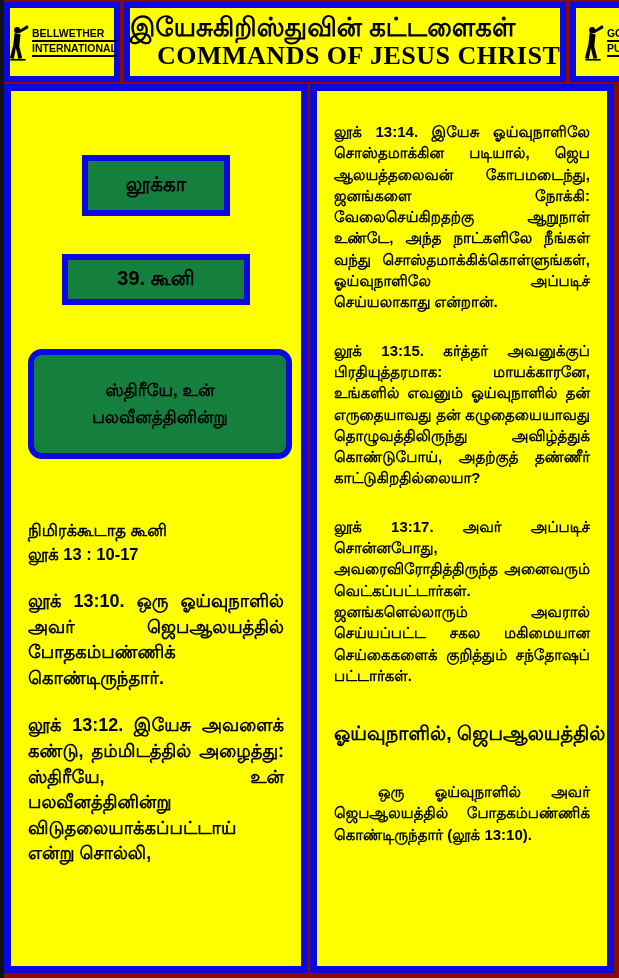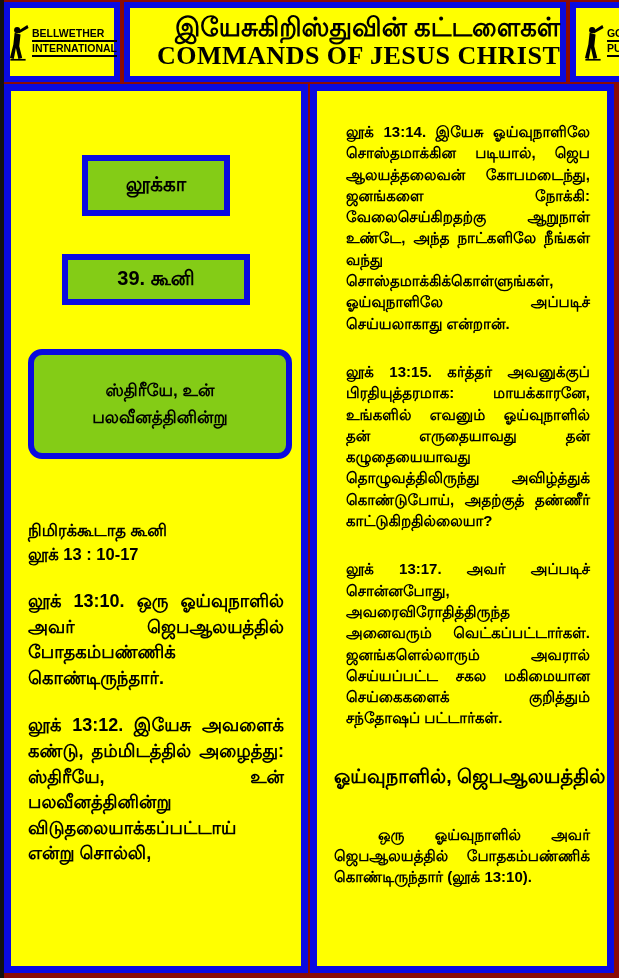--- a/index.html
+++ b/index.html
@@ -19,51 +19,51 @@
     display:flex;align-items:center;justify-content:center;gap:3px;padding:2px;
   }
   .logo-text{display:flex;flex-direction:column;justify-content:center;}
   .logo-line{
     font-size:10.5px;font-weight:bold;letter-spacing:0px;line-height:1.25;
     border-bottom:2px solid #000;white-space:nowrap;
   }
   .logo-icon svg{display:block;}
   .title-box{
     flex:1;background:#ffff00;border:6px solid #0a0ae0;
-    display:flex;flex-direction:column;align-items:flex-end;justify-content:center;
+    display:flex;flex-direction:column;align-items:flex-start;justify-content:center;
   }
   .title-tamil{font-size:26px;font-weight:bold;line-height:1.1;white-space:nowrap;}
   .title-english{
     font-family:"Liberation Serif","DejaVu Serif",serif;
     font-size:26px;font-weight:bold;line-height:1.15;white-space:nowrap;letter-spacing:0.5px;padding-left:27px;
   }
   
   .columns-row{flex:1;display:flex;gap:2px;margin-top:2px;}
   .column{
     flex:1;background:#ffff00;border:7px solid #0a0ae0;
     padding:0 17px;box-sizing:border-box;overflow:hidden;
   }
   
   .mini-box{
-    border:6px solid #0a0ae0;background:#84cc16;
+    border:6px solid #0a0ae0;background:#15803d;
     text-align:center;font-weight:bold;margin-left:auto;margin-right:auto;
   }
   .box-book{width:128px;margin-top:64px;padding:12px 4px;font-size:20px;}
   .box-number{width:168px;margin-top:38px;padding:7px 4px;font-size:20px;}
   .box-command{width:244px;margin-top:44px;padding:22px 4px;font-size:17px;line-height:1.6;border-radius:14px;}
   .box-command span{display:block;}
   .subtitle{margin-top:60px;font-weight:bold;font-size:16.5px;line-height:1.45;}
   .verse{
     margin-top:22px;font-weight:bold;font-size:18px;line-height:1.42;
     text-align:justify;text-justify:inter-word;
   }
   
   .col-right{padding-top:30px;}
   .verse-r{
-    font-weight:bold;font-size:15px;line-height:1.42;text-align:justify;margin-bottom:27px;margin-left:12px;
+    font-weight:bold;font-size:15px;line-height:1.42;text-align:justify;margin-bottom:27px;
   }
   .section-heading{font-weight:bold;font-size:19.5px;margin-top:36px;white-space:nowrap;}
   .after-heading{
     margin-top:34px;font-weight:bold;font-size:15px;line-height:1.42;
     text-align:justify;text-indent:44px;
   }
 </style>
 </head>
 <body>
 

